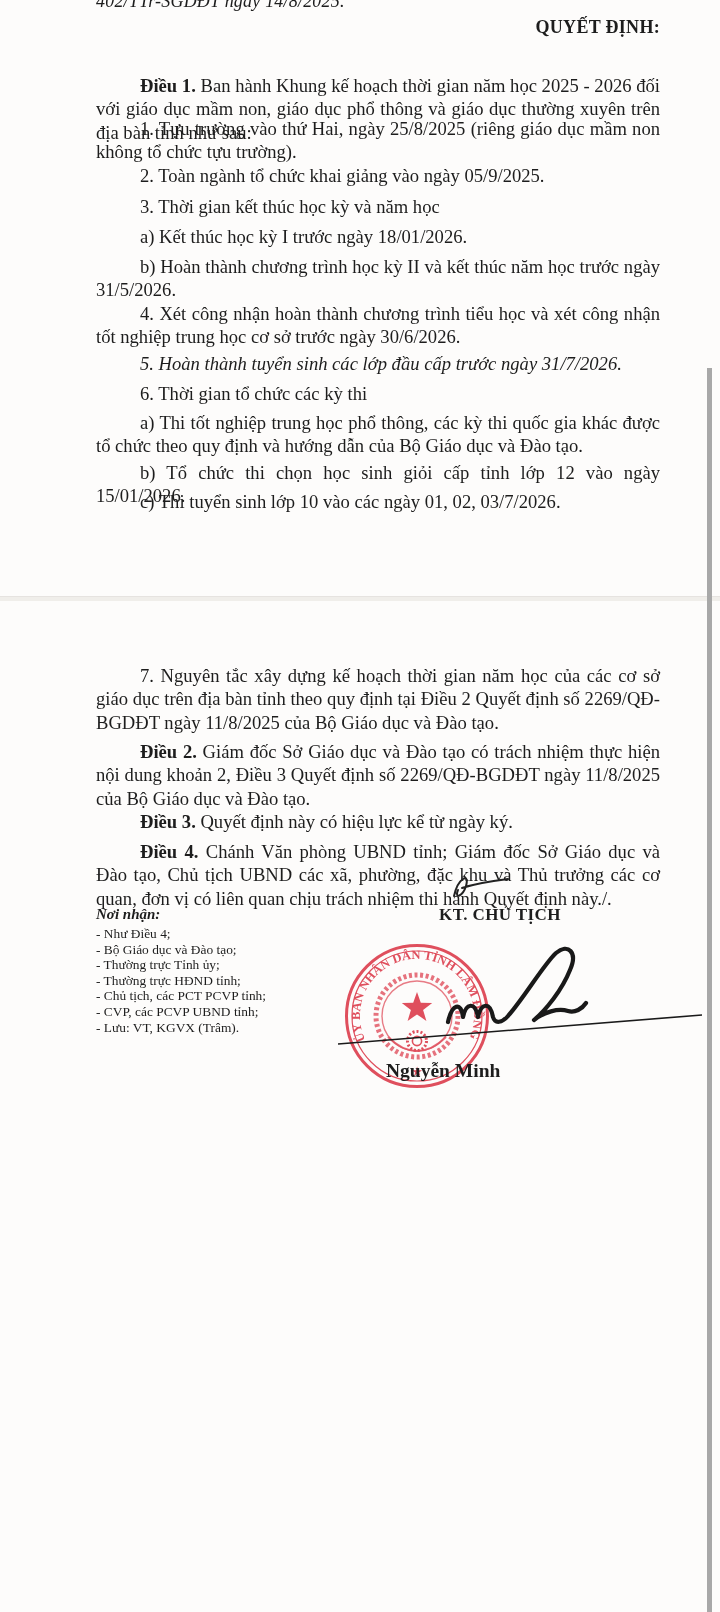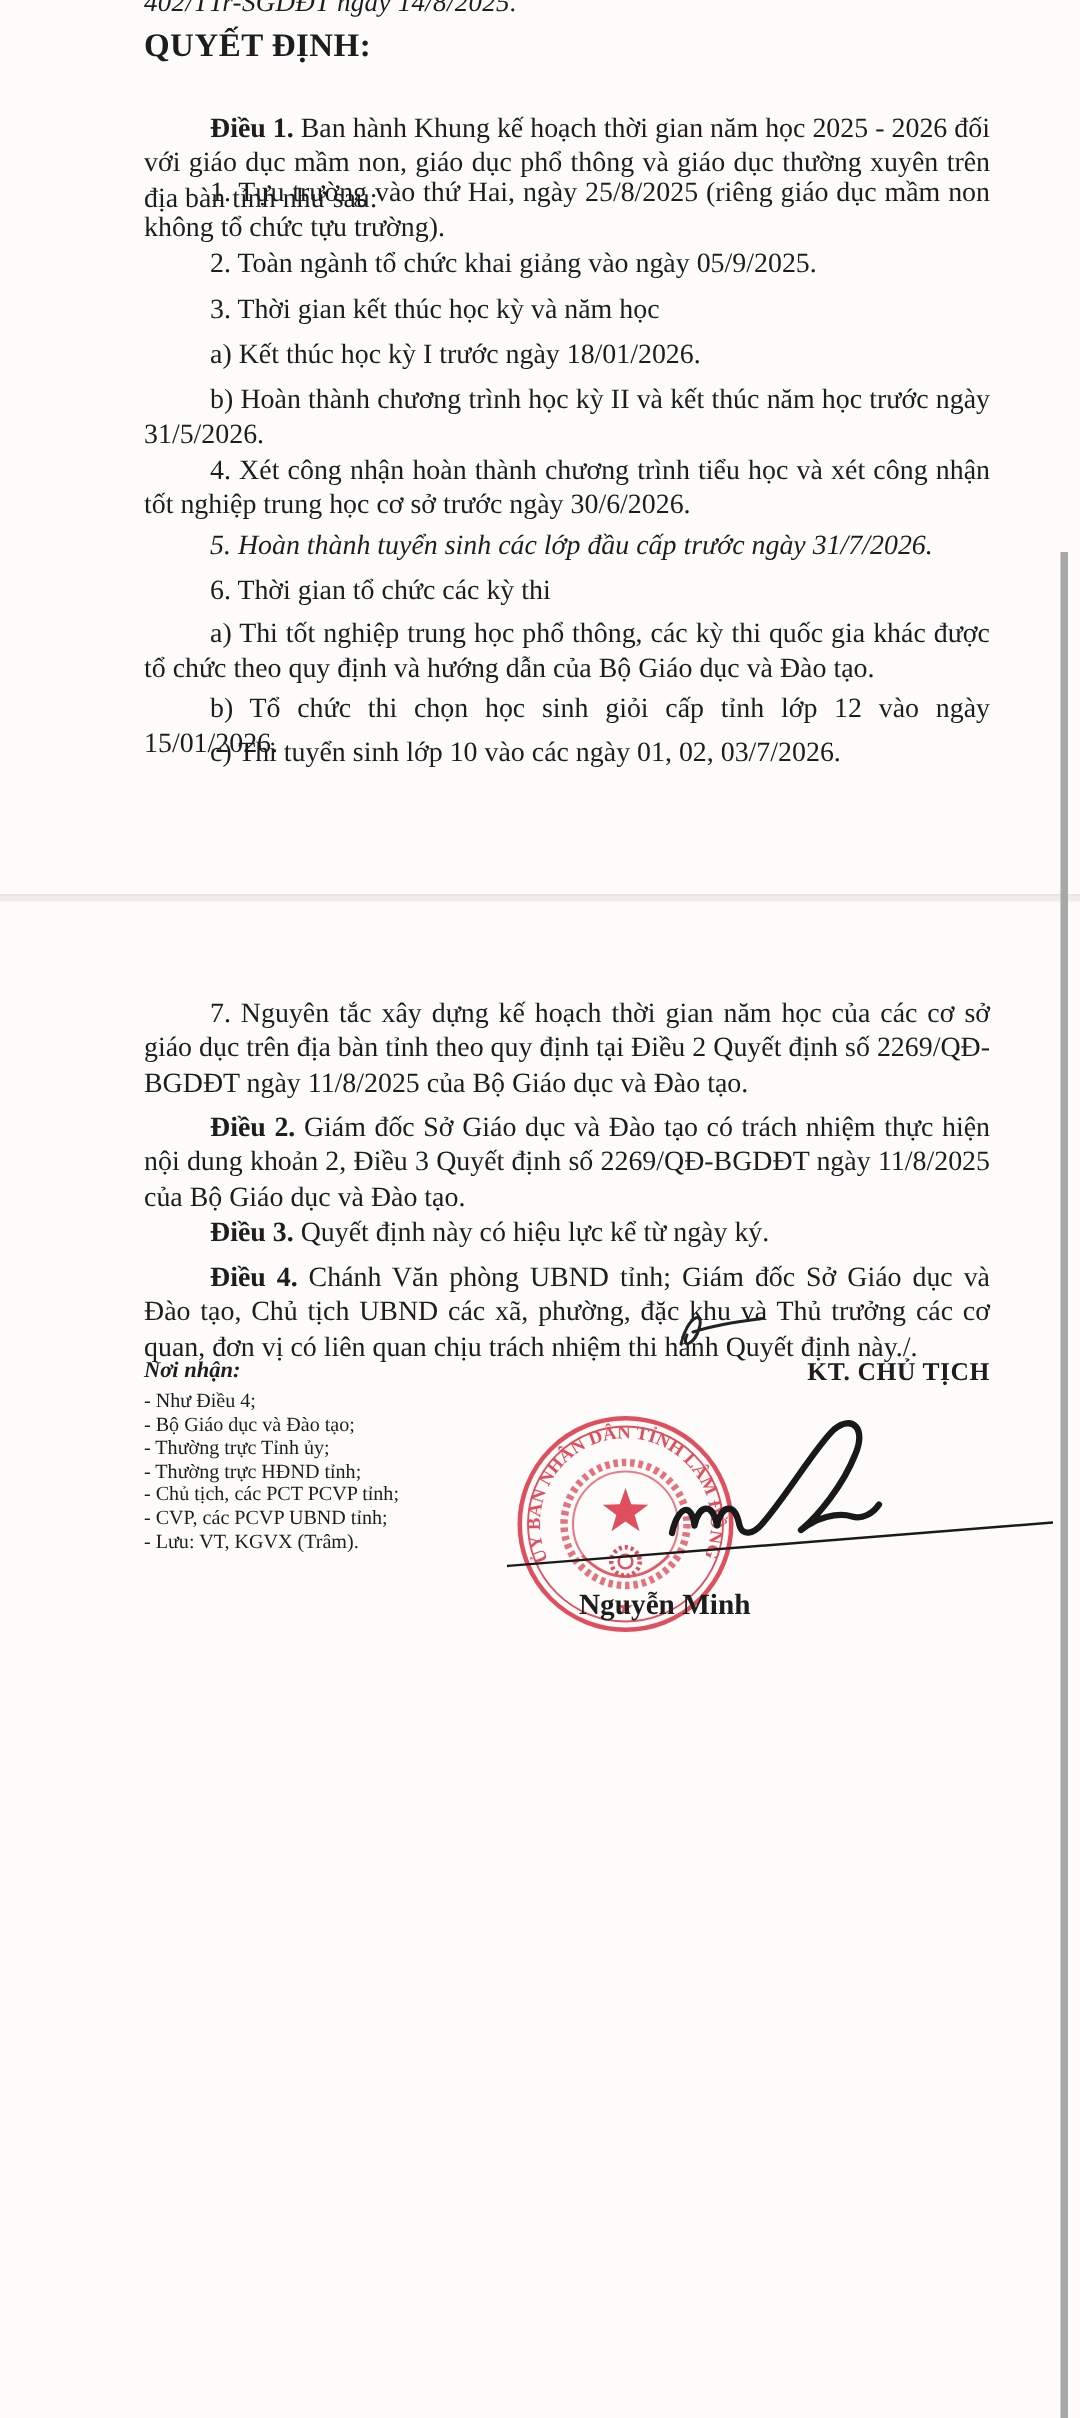--- a/index.html
+++ b/index.html
@@ -15,39 +15,39 @@
     overflow:hidden;
     font-family:"Liberation Serif", serif;
     color:var(--ink);
   }
   .ref-line{
     position:absolute;top:-9px;left:96px;
     font-style:italic;font-size:18px;letter-spacing:.2px;white-space:nowrap;
   }
   .title{
     position:absolute;top:17px;left:96px;width:564px;
-    text-align:left;font-weight:bold;font-size:22px;letter-spacing:.3px;
+    text-align:right;font-weight:bold;font-size:18px;letter-spacing:.3px;
   }
   .para{
     position:absolute;left:96px;width:564px;margin:0;
     font-size:18.6px;line-height:23.4px;
     text-align:justify;text-indent:44px;
     hyphens:none;
   }
   .lead{font-weight:bold;}
   .page-break{
     position:absolute;left:0;top:596px;width:720px;height:4px;
     background:#f0eeea;border-top:1px solid #e6e3e0;
   }
   .recipients{position:absolute;left:96px;top:906px;}
   .recip-heading{font-weight:bold;font-style:italic;font-size:15px;margin-bottom:3px;}
   .recip-item{font-size:13.4px;line-height:15.6px;white-space:nowrap;}
   .sign-block{
     position:absolute;left:340px;top:905px;width:320px;
-    text-align:right;font-weight:bold;line-height:19px;
+    text-align:center;font-weight:bold;line-height:19px;
   }
   .sign-line1,.sign-line2{font-size:17px;letter-spacing:.4px;}
   .seal{position:absolute;left:342px;top:941px;width:150px;height:150px;opacity:.92;}
   .sig-ink{position:absolute;left:328px;top:946px;}
   .flourish{position:absolute;left:444px;top:870px;}
   .signer-name{
     position:absolute;left:386px;top:1060px;width:220px;
     text-align:left;font-weight:bold;font-size:19.5px;
   }
   .edge-strip{

